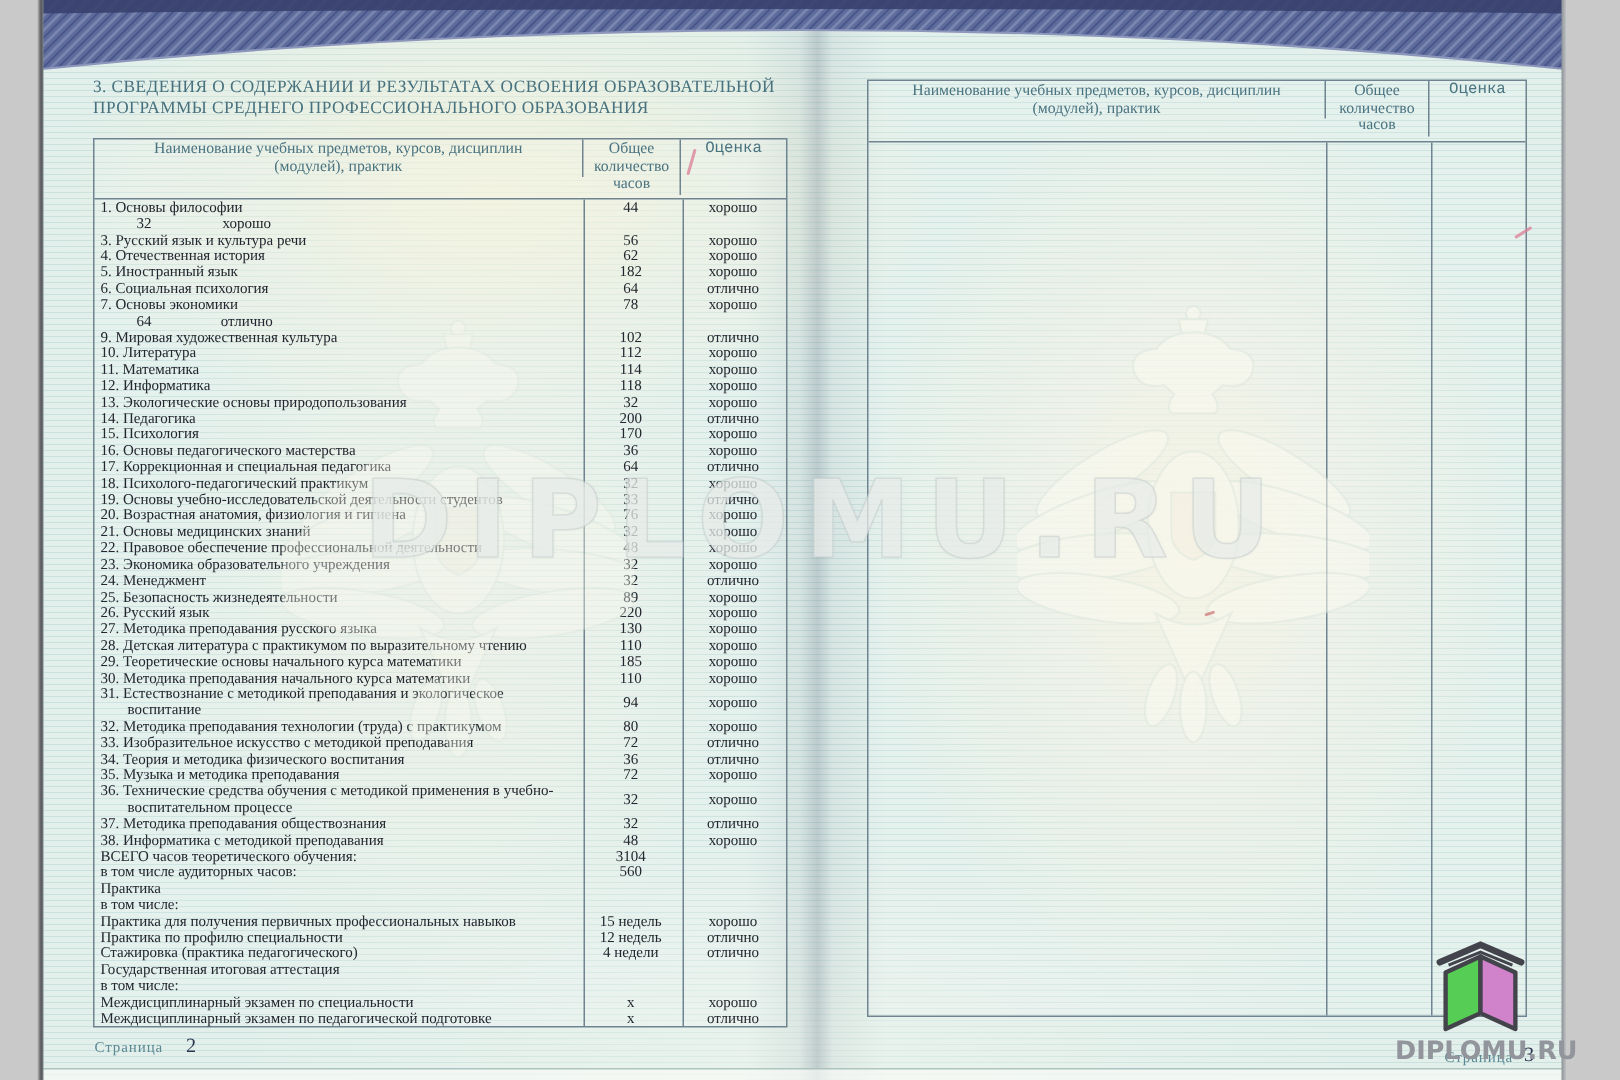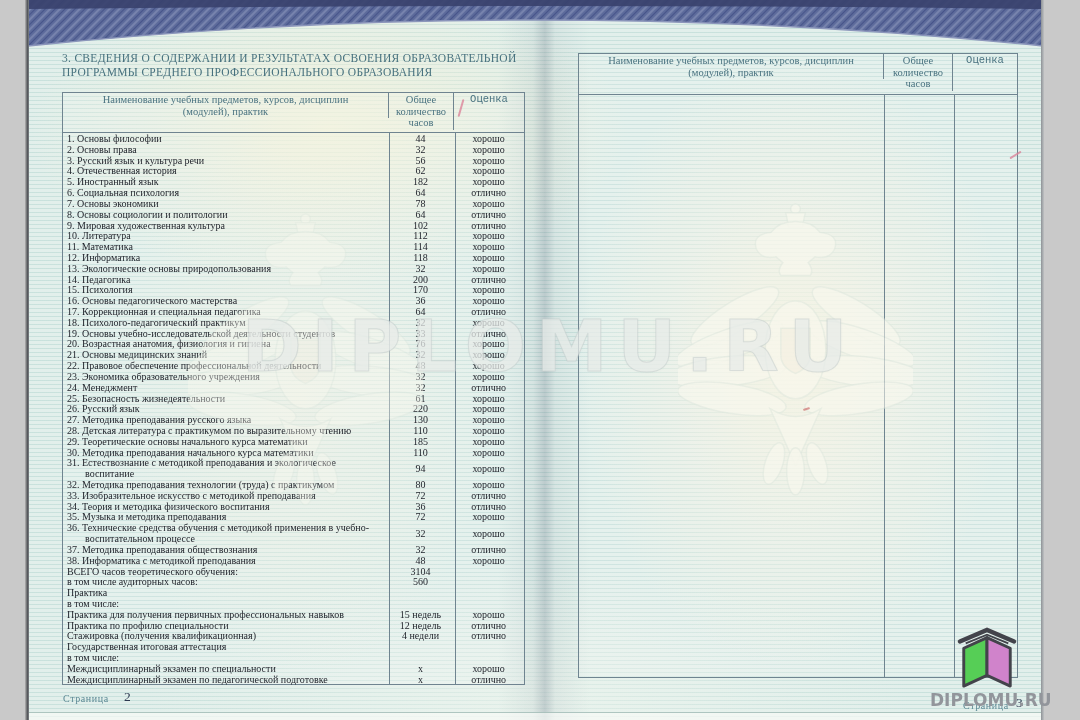--- a/index.html
+++ b/index.html
@@ -158,21 +158,20 @@
     <div class="tbody">
       <div class="colline c1"></div>
       <div class="colline c2"></div>
       <div>
           <div class="trow">
             <div class="c name">1. Основы философии</div>
             <div class="c hours">44</div>
             <div class="c grade">хорошо</div>
           </div>
           <div class="trow">
-            <div class="c name">2. Основы права</div>
             <div class="c hours">32</div>
             <div class="c grade">хорошо</div>
           </div>
           <div class="trow">
             <div class="c name">3. Русский язык и культура речи</div>
             <div class="c hours">56</div>
             <div class="c grade">хорошо</div>
           </div>
           <div class="trow">
             <div class="c name">4. Отечественная история</div>
@@ -188,21 +187,20 @@
             <div class="c name">6. Социальная психология</div>
             <div class="c hours">64</div>
             <div class="c grade">отлично</div>
           </div>
           <div class="trow">
             <div class="c name">7. Основы экономики</div>
             <div class="c hours">78</div>
             <div class="c grade">хорошо</div>
           </div>
           <div class="trow">
-            <div class="c name">8. Основы социологии и политологии</div>
             <div class="c hours">64</div>
             <div class="c grade">отлично</div>
           </div>
           <div class="trow">
             <div class="c name">9. Мировая художественная культура</div>
             <div class="c hours">102</div>
             <div class="c grade">отлично</div>
           </div>
           <div class="trow">
             <div class="c name">10. Литература</div>
@@ -274,21 +272,21 @@
             <div class="c hours">32</div>
             <div class="c grade">хорошо</div>
           </div>
           <div class="trow">
             <div class="c name">24. Менеджмент</div>
             <div class="c hours">32</div>
             <div class="c grade">отлично</div>
           </div>
           <div class="trow">
             <div class="c name">25. Безопасность жизнедеятельности</div>
-            <div class="c hours">61</div>
+            <div class="c hours">89</div>
             <div class="c grade">хорошо</div>
           </div>
           <div class="trow">
             <div class="c name">26. Русский язык</div>
             <div class="c hours">220</div>
             <div class="c grade">хорошо</div>
           </div>
           <div class="trow">
             <div class="c name">27. Методика преподавания русского языка</div>
             <div class="c hours">130</div>
@@ -375,21 +373,21 @@
             <div class="c name">Практика для получения первичных профессиональных навыков</div>
             <div class="c hours">15 недель</div>
             <div class="c grade">хорошо</div>
           </div>
           <div class="trow">
             <div class="c name">Практика по профилю специальности</div>
             <div class="c hours">12 недель</div>
             <div class="c grade">отлично</div>
           </div>
           <div class="trow">
-            <div class="c name">Стажировка (получения квалификационная)</div>
+            <div class="c name">Стажировка (практика педагогического)</div>
             <div class="c hours">4 недели</div>
             <div class="c grade">отлично</div>
           </div>
           <div class="trow">
             <div class="c name">Государственная итоговая аттестация</div>
             <div class="c hours"></div>
             <div class="c grade"></div>
           </div>
           <div class="trow">
             <div class="c name">в том числе:</div>

